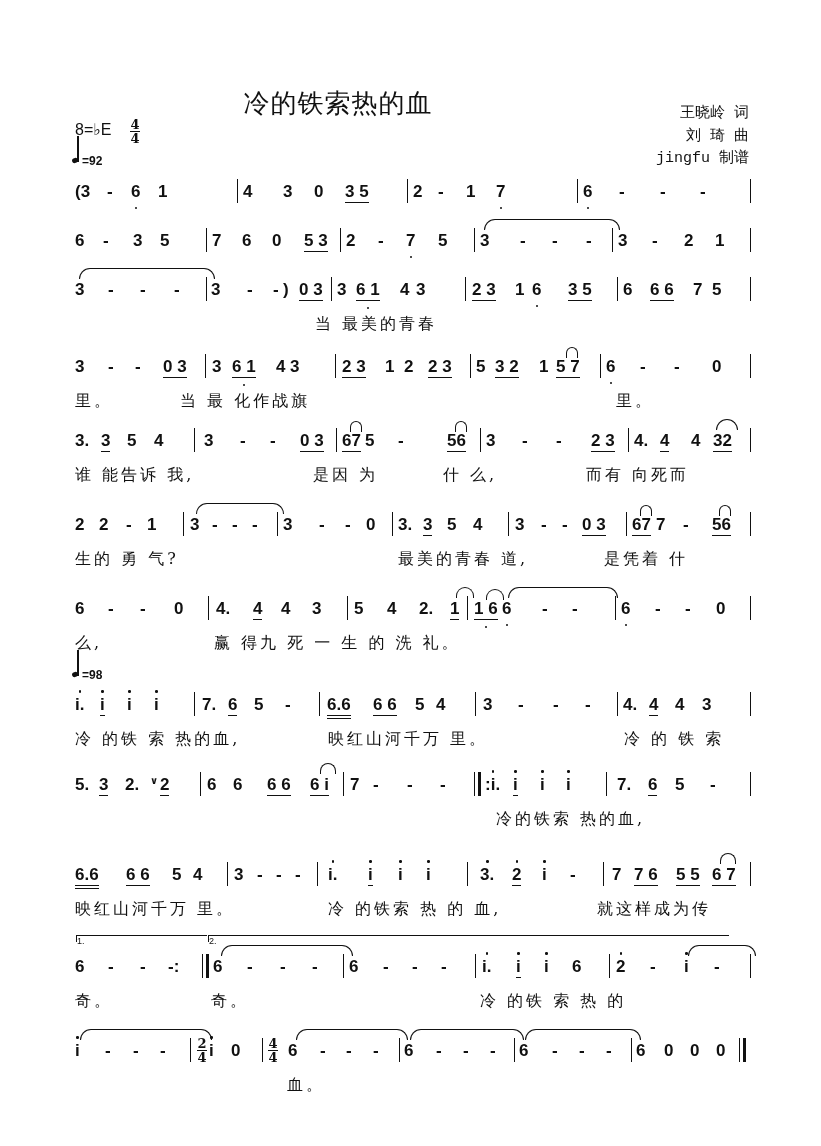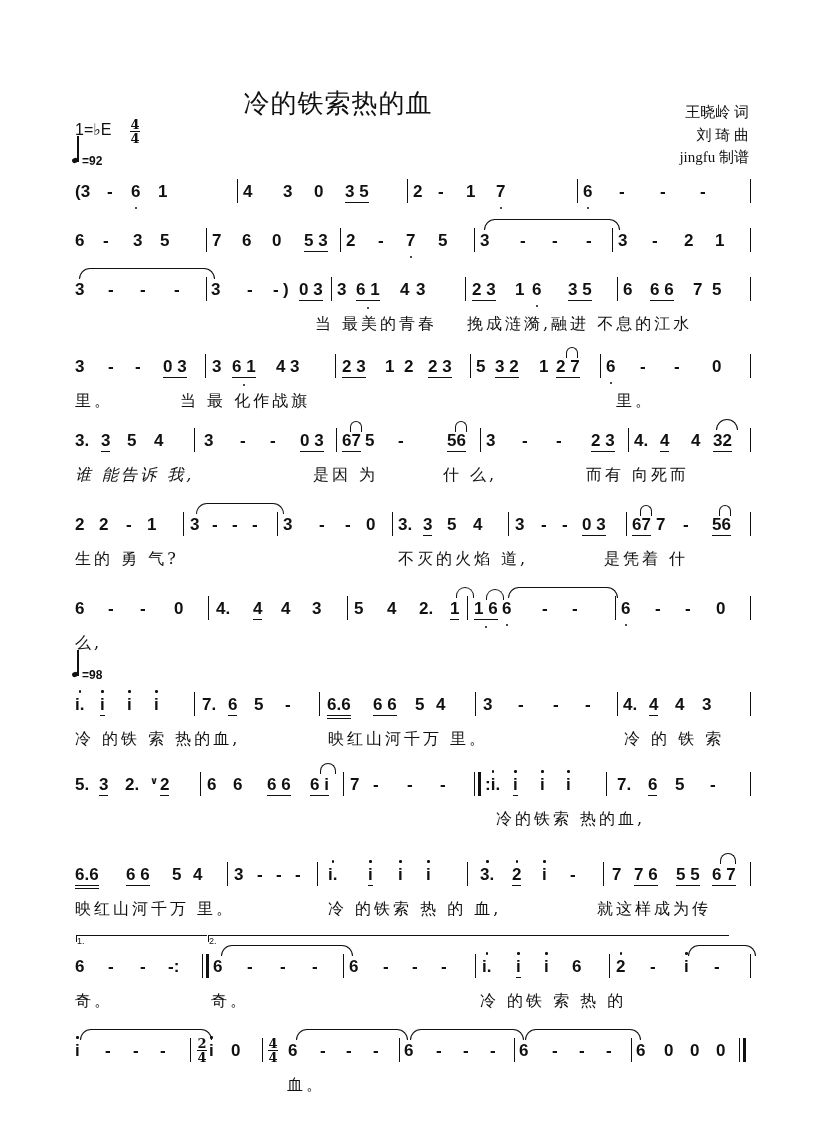--- a/index.html
+++ b/index.html
@@ -1,21 +1,21 @@
 <!DOCTYPE html>
 <html><head>
 <meta charset="utf-8">
 <style>
   html, body { margin:0; padding:0; background:#fff; }
   body { width:821px; height:1146px; position:relative; overflow:hidden;
          font-family:"Liberation Sans", "DejaVu Sans", sans-serif; color:#111; }
   .title { position:absolute; left:0; width:676px; top:86px; text-align:center;
            font-family:"DejaVu Serif", serif; font-size:26px; letter-spacing:1px; }
   .credit { position:absolute; right:72px; font-size:15px; text-align:right;
-            font-family:Liberation Serif, serif; }
+            font-family:Liberation Mono, monospace; }
   .key { position:absolute; left:75px; top:120px; font-size:16px; }
   .frac { position:absolute; display:flex; flex-direction:column; align-items:center;
           font-family:"DejaVu Serif", serif; font-weight:bold; line-height:13px; font-size:13px; }
   .frac span.bar { width:10px; height:1px; background:#111; }
   .tempo { position:absolute; left:74px; font-size:12px; font-weight:bold; }
   .tempo .stem { position:absolute; left:3px; top:-22px; width:1.5px; height:26px; background:#111; }
   .tempo .head { position:absolute; left:-2px; top:0px; width:6px; height:5px; border-radius:50%; background:#111; transform:rotate(-20deg); }
   .tempo .txt { position:absolute; left:8px; top:-4px; white-space:nowrap; }
   .row { position:absolute; left:0; width:821px; height:30px; }
   .tok { position:absolute; top:0; font-size:17px; font-weight:bold; line-height:20px; white-space:nowrap; }
@@ -31,21 +31,21 @@
   .volta { position:absolute; height:6px; border-top:1.2px solid #111; border-left:1.2px solid #111; font-size:9px; }
 </style>
 </head>
 <body>
 
 <div class="title">冷的铁索热的血</div>
 <div class="credit" style="top:103px">王晓岭 词</div>
 <div class="credit" style="top:126px">刘 琦 曲</div>
 <div class="credit" style="top:148px">jingfu 制谱</div>
 
-<div class="key">1=♭E</div>
+<div class="key">8=♭E</div>
 <div class="frac" style="left:130px; top:118px">
   <span>4</span>
   <span class="bar"></span>
   <span>4</span>
 </div>
 <div class="tempo" style="top:158px">
   <span class="stem"></span>
     <span class="head"></span>
   <span class="txt">=92</span>
 </div>
@@ -128,42 +128,41 @@
       <span class="tok dotbelow" style="left: 532px;">6</span>
       <span class="tok ul" style="left: 568px;">3 5</span>
       <span class="barline" style="left: 617px;"></span>
       <span class="tok" style="left: 623px;">6</span>
       <span class="tok ul" style="left: 650px;">6 6</span>
       <span class="tok" style="left: 693px;">7</span>
       <span class="tok" style="left: 712px;">5</span>
       <span class="barline" style="left: 750px;"></span>
       <span class="slur" style="left: 79px; width: 134px; top: -12px;"></span>
       <span class="lyr" style="left: 315px; top: 34px;">当 最美的青春</span>
-      <span class="lyr" style="left: 467px; top: 34px;">挽成涟漪,融进 不息的江水</span>
     </div>
     <div class="row" style="top: 357px;">
       <span class="tok" style="left: 75px;">3</span>
       <span class="tok" style="left: 108px;">-</span>
       <span class="tok" style="left: 135px;">-</span>
       <span class="tok ul" style="left: 163px;">0 3</span>
       <span class="barline" style="left: 205px;"></span>
       <span class="tok" style="left: 212px;">3</span>
       <span class="tok ul dotbelow" style="left: 232px;">6 1</span>
       <span class="tok" style="left: 276px;">4</span>
       <span class="tok" style="left: 290px;">3</span>
       <span class="barline" style="left: 335px;"></span>
       <span class="tok ul" style="left: 342px;">2 3</span>
       <span class="tok" style="left: 385px;">1</span>
       <span class="tok" style="left: 404px;">2</span>
       <span class="tok ul" style="left: 428px;">2 3</span>
       <span class="barline" style="left: 470px;"></span>
       <span class="tok" style="left: 476px;">5</span>
       <span class="tok ul" style="left: 495px;">3 2</span>
       <span class="tok" style="left: 539px;">1</span>
-      <span class="tok ul" style="left: 556px;">2 7</span>
+      <span class="tok ul" style="left: 556px;">5 7</span>
       <span class="barline" style="left: 600px;"></span>
       <span class="tok dotbelow" style="left: 606px;">6</span>
       <span class="tok" style="left: 640px;">-</span>
       <span class="tok" style="left: 674px;">-</span>
       <span class="tok" style="left: 712px;">0</span>
       <span class="barline" style="left: 750px;"></span>
       <span class="slur" style="left: 566px; width: 10px; top: -10px;"></span>
       <span class="lyr" style="left: 75px; top: 34px;">里。</span>
       <span class="lyr" style="left: 180px; top: 34px;">当 最 化作战旗</span>
       <span class="lyr" style="left: 616px; top: 34px;">里。</span>
@@ -190,21 +189,21 @@
       <span class="tok ul" style="left: 591px;">2 3</span>
       <span class="barline" style="left: 628px;"></span>
       <span class="tok" style="left: 634px;">4.</span>
       <span class="tok ul" style="left: 660px;">4</span>
       <span class="tok" style="left: 691px;">4</span>
       <span class="tok ul" style="left: 713px;">32</span>
       <span class="barline" style="left: 750px;"></span>
       <span class="slur" style="left: 350px; width: 10px; top: -10px;"></span>
       <span class="slur" style="left: 455px; width: 10px; top: -10px;"></span>
       <span class="slur" style="left: 716px; width: 20px; top: -12px;"></span>
-      <span class="lyr" style="left: 75px; top: 34px; font-style: italic;">谁 能告诉  我,</span>
+      <span class="lyr" style="left: 75px; top: 34px;">谁 能告诉  我,</span>
       <span class="lyr" style="left: 313px; top: 34px;">是因 为</span>
       <span class="lyr" style="left: 443px; top: 34px;">什  么,</span>
       <span class="lyr" style="left: 586px; top: 34px;">而有 向死而</span>
     </div>
     <div class="row" style="top: 515px;">
       <span class="tok" style="left: 75px;">2</span>
       <span class="tok" style="left: 99px;">2</span>
       <span class="tok" style="left: 126px;">-</span>
       <span class="tok" style="left: 147px;">1</span>
       <span class="barline" style="left: 183px;"></span>
@@ -230,21 +229,21 @@
       <span class="barline" style="left: 626px;"></span>
       <span class="tok ul" style="left: 632px;">67</span>
       <span class="tok" style="left: 656px;">7</span>
       <span class="tok" style="left: 683px;">-</span>
       <span class="tok ul" style="left: 712px;">56</span>
       <span class="barline" style="left: 750px;"></span>
       <span class="slur" style="left: 196px; width: 86px; top: -12px;"></span>
       <span class="slur" style="left: 640px; width: 10px; top: -10px;"></span>
       <span class="slur" style="left: 719px; width: 10px; top: -10px;"></span>
       <span class="lyr" style="left: 75px; top: 34px;">生的  勇 气?</span>
-      <span class="lyr" style="left: 398px; top: 34px;">不灭的火焰  道,</span>
+      <span class="lyr" style="left: 398px; top: 34px;">最美的青春  道,</span>
       <span class="lyr" style="left: 604px; top: 34px;">是凭着   什</span>
     </div>
     <div class="row" style="top: 599px;">
       <span class="tok" style="left: 75px;">6</span>
       <span class="tok" style="left: 108px;">-</span>
       <span class="tok" style="left: 140px;">-</span>
       <span class="tok" style="left: 174px;">0</span>
       <span class="barline" style="left: 208px;"></span>
       <span class="tok" style="left: 216px;">4.</span>
       <span class="tok ul" style="left: 253px;">4</span>
@@ -263,20 +262,21 @@
       <span class="barline" style="left: 615px;"></span>
       <span class="tok dotbelow" style="left: 621px;">6</span>
       <span class="tok" style="left: 655px;">-</span>
       <span class="tok" style="left: 685px;">-</span>
       <span class="tok" style="left: 716px;">0</span>
       <span class="barline" style="left: 750px;"></span>
       <span class="slur" style="left: 456px; width: 16px; top: -12px;"></span>
       <span class="slur" style="left: 486px; width: 16px; top: -10px;"></span>
       <span class="slur" style="left: 508px; width: 108px; top: -12px;"></span>
       <span class="lyr" style="left: 75px; top: 34px;">么,</span>
+      <span class="lyr" style="left: 214px; top: 34px;">赢 得九 死  一 生 的 洗  礼。</span>
     </div>
     <div class="row" style="top: 695px;">
       <span class="tok dotabove" style="left: 75px;">i.</span>
       <span class="tok ul dotabove" style="left: 100px;">i</span>
       <span class="tok dotabove" style="left: 127px;">i</span>
       <span class="tok dotabove" style="left: 154px;">i</span>
       <span class="barline" style="left: 194px;"></span>
       <span class="tok" style="left: 202px;">7.</span>
       <span class="tok ul" style="left: 228px;">6</span>
       <span class="tok" style="left: 254px;">5</span>

